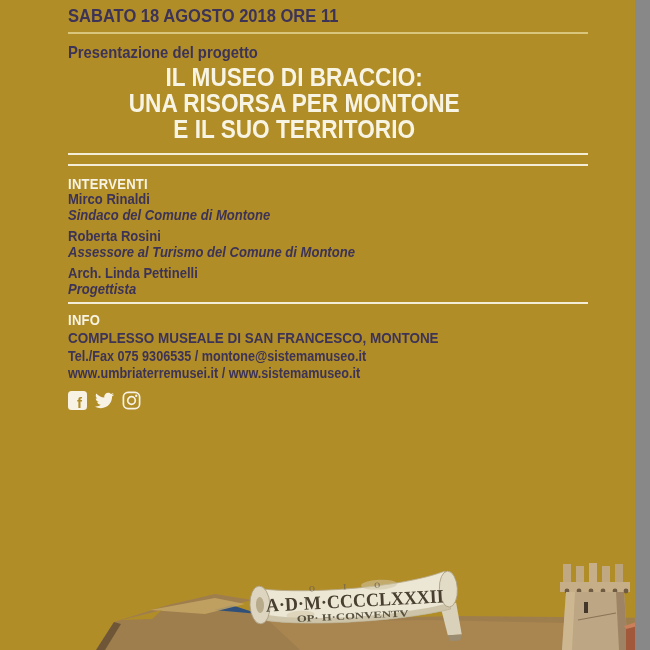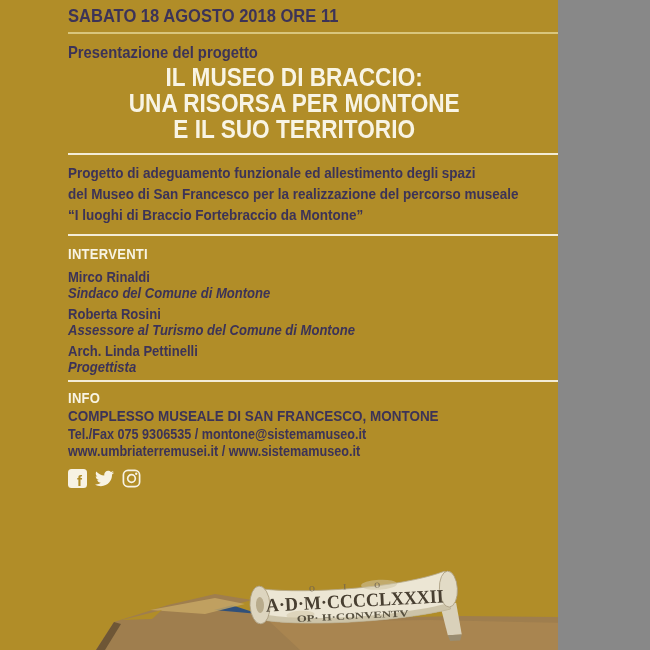--- a/index.html
+++ b/index.html
@@ -1,33 +1,33 @@
 <!DOCTYPE html>
 <html><head>
 <meta charset="utf-8">
 <style>
   html,body{margin:0;padding:0;background:#888;}
   .page{
-    position:relative;width:558px;height:650px;overflow:hidden;
+    position:relative;width:635px;height:650px;overflow:hidden;
     background:#b18d28;
     font-family:"Liberation Sans", sans-serif;font-weight:bold;
   }
   .content{position:absolute;left:68px;top:0;width:520px;z-index:2;}
   .cond{transform:scaleX(0.87);transform-origin:left center;}
   .hr{height:2px;width:520px;}
   .hr-gold{background:#d9c67c;margin-top:7px;}
   .hr-cream{background:#f3ecd6;}
   .date{margin-top:7px;font-size:19px;line-height:18px;color:#3c3357;}
   .kicker{margin-top:10px;font-size:17px;line-height:17px;color:#3c3357;}
   .title{margin-top:3px;color:#f8f4e4;font-size:26px;line-height:26px;text-align:center;}
   .hr2{margin-top:11px;}
   .desc{margin-top:7px;color:#3c3357;font-size:15.5px;line-height:21px;}
   .hr3{margin-top:9px;}
   .section-heading{margin-top:10px;font-size:15px;line-height:15px;color:#f8f4e4;letter-spacing:.3px;}
-  .speakers{margin-top:8px;}
+  .speakers{}
   .speaker{margin-bottom:6px;color:#3c3357;}
   .speaker .name{font-size:15px;line-height:16px;}
   .speaker .role{font-size:15px;line-height:15px;font-style:italic;}
   .hr4{margin-top:6px;}
   .info-heading{margin-top:8px;font-size:15px;line-height:15px;color:#f8f4e4;letter-spacing:.3px;}
   .venue{margin-top:3px;font-size:15.5px;line-height:16px;color:#3c3357;}
   .contact{margin-top:2px;font-size:14.5px;line-height:16px;color:#3c3357;}
   .websites{margin-top:1px;font-size:14.5px;line-height:16px;color:#3c3357;}
   .social-row{margin-top:10px;display:flex;gap:8px;align-items:center;}
   .social-row svg{display:block;}
@@ -45,25 +45,20 @@
 
     <div class="kicker cond">Presentazione del progetto</div>
     <div class="title">
       <div class="cond">IL MUSEO DI BRACCIO:</div>
       <div class="cond">UNA RISORSA PER MONTONE</div>
       <div class="cond">E IL SUO TERRITORIO</div>
     </div>
 
     <div class="hr hr-cream hr2"></div>
 
-    <div class="desc">
-      <div class="cond">Progetto di adeguamento funzionale ed allestimento degli spazi</div>
-      <div class="cond">del Museo di San Francesco per la realizzazione del percorso museale</div>
-      <div class="cond">“I luoghi di Braccio Fortebraccio da Montone”</div>
-    </div>
 
     <div class="hr hr-cream hr3"></div>
 
     <div class="section-heading cond">INTERVENTI</div>
 
     <div class="speakers">
       <div class="speaker">
         <div class="name cond">Mirco Rinaldi</div>
         <div class="role cond">Sindaco del Comune di Montone</div>
       </div>

